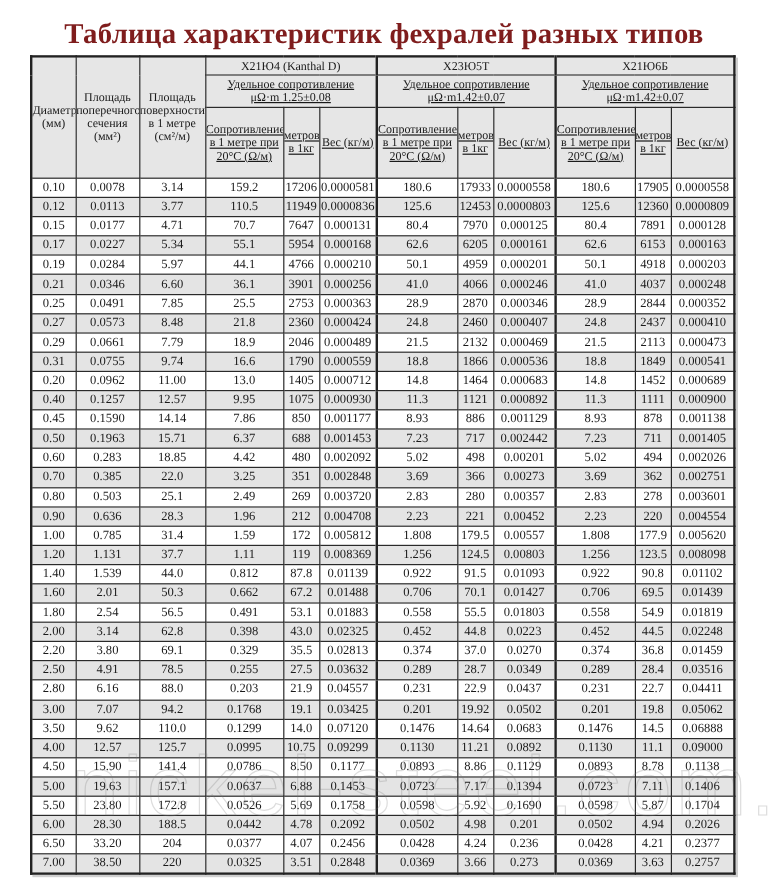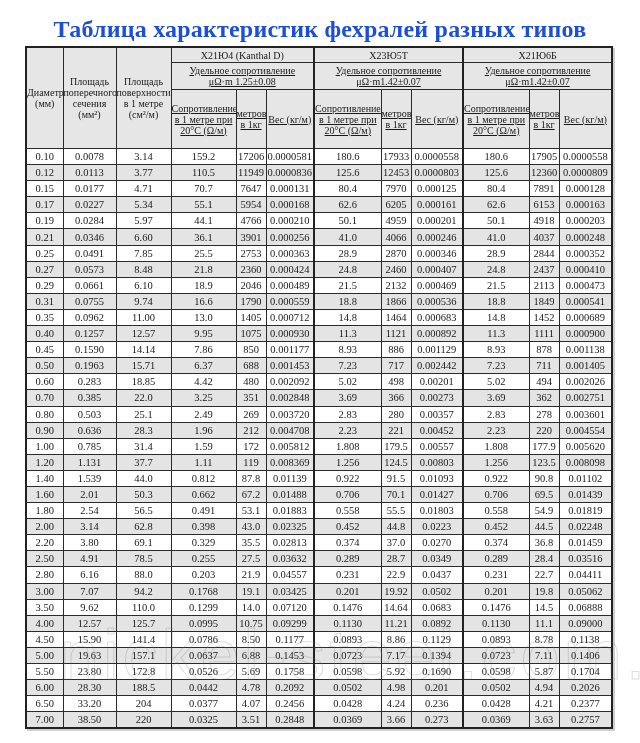--- a/index.html
+++ b/index.html
@@ -17,21 +17,21 @@
   }
   .title {
     position: absolute;
     left: 0;
     top: 16px;
     width: 640px;
     text-align: center;
     font-size: 24px;
     font-weight: bold;
     letter-spacing: 0.2px;
-    color: #1d4ed8;
+    color: #7f1d1d;
   }
   table.main {
     position: absolute;
     left: 25px;
     top: 46px;
     width: 586px;
     border-collapse: collapse;
     table-layout: fixed;
     font-size: 10.5px;
     border: 2px solid #222;
@@ -240,21 +240,21 @@
         <td class="sep">24.8</td>
         <td>2460</td>
         <td>0.000407</td>
         <td class="sep">24.8</td>
         <td>2437</td>
         <td>0.000410</td>
       </tr>
       <tr class="odd">
         <td>0.29</td>
         <td>0.0661</td>
-        <td>6.10</td>
+        <td>7.79</td>
         <td>18.9</td>
         <td>2046</td>
         <td>0.000489</td>
         <td class="sep">21.5</td>
         <td>2132</td>
         <td>0.000469</td>
         <td class="sep">21.5</td>
         <td>2113</td>
         <td>0.000473</td>
       </tr>
@@ -266,21 +266,21 @@
         <td>1790</td>
         <td>0.000559</td>
         <td class="sep">18.8</td>
         <td>1866</td>
         <td>0.000536</td>
         <td class="sep">18.8</td>
         <td>1849</td>
         <td>0.000541</td>
       </tr>
       <tr class="odd">
-        <td>0.35</td>
+        <td>0.20</td>
         <td>0.0962</td>
         <td>11.00</td>
         <td>13.0</td>
         <td>1405</td>
         <td>0.000712</td>
         <td class="sep">14.8</td>
         <td>1464</td>
         <td>0.000683</td>
         <td class="sep">14.8</td>
         <td>1452</td>

